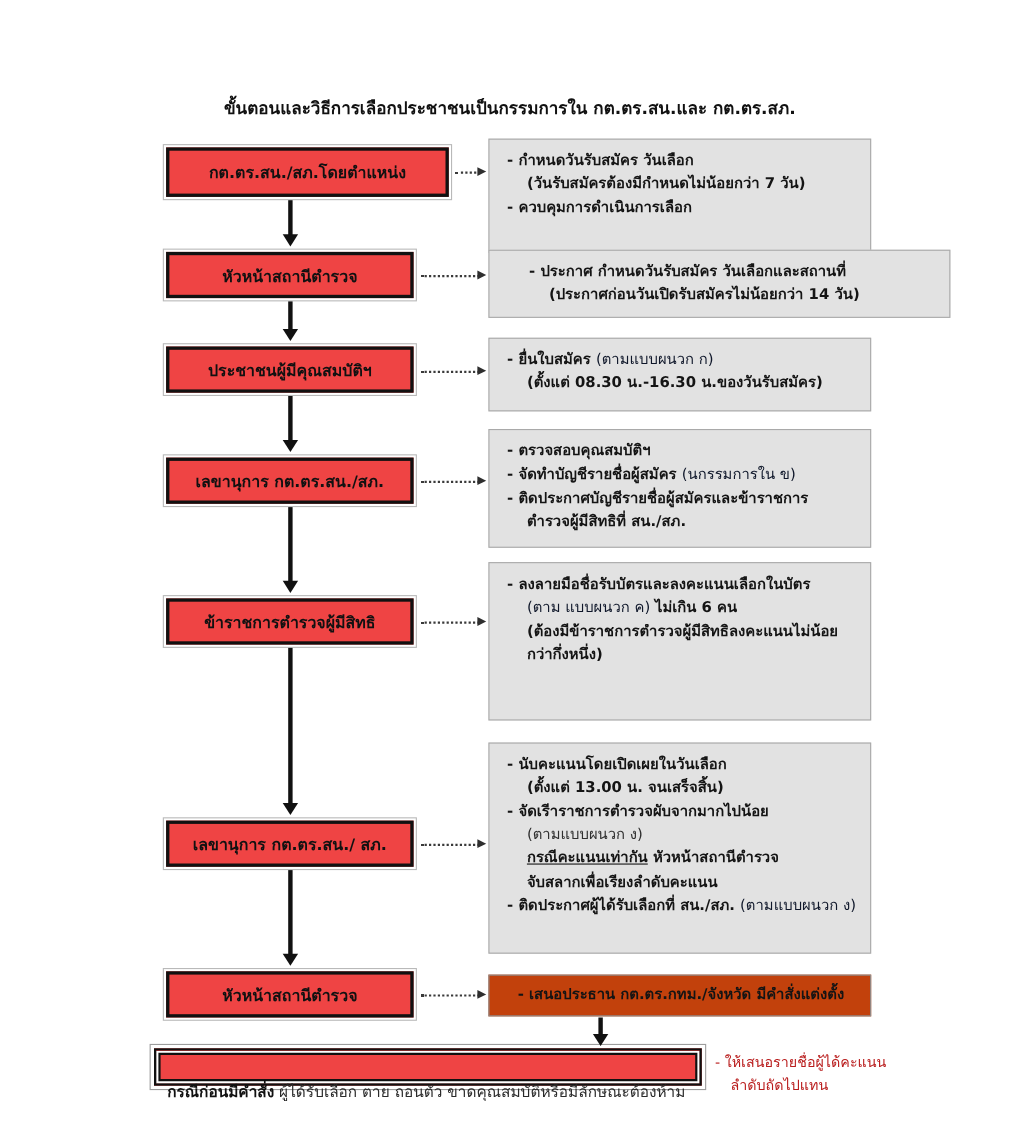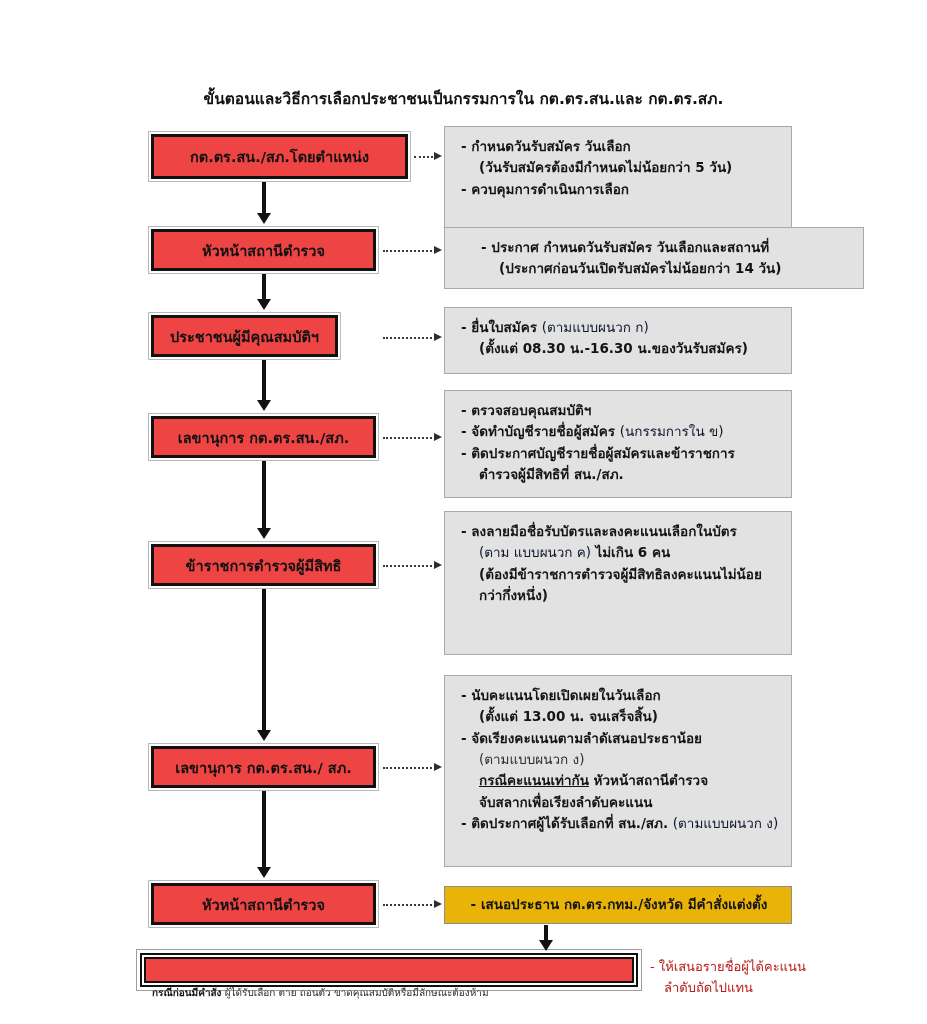--- a/index.html
+++ b/index.html
@@ -46,34 +46,34 @@
     font-weight:bold;
     color:#111;
     white-space:nowrap;
     text-align:center;
   }
 
   
   .node.triple{padding:3px;border:1px solid #9d9d9d;}
   .node.triple .node-inner{border:2px solid #111;box-shadow:inset 0 0 0 2px #fff, inset 0 0 0 4px #111;}
   .bottom-label{
-    font-size:10px;color:#2a2a2a;white-space:nowrap;
+    font-size:14px;color:#2a2a2a;white-space:nowrap;
     padding-left:10px;width:100%;margin-top:44px;
   }
   .bottom-label b{font-weight:bold;color:#111;}
 
   
   .panel{
     position:absolute;
     box-sizing:border-box;
     background:#e2e2e2;
     border:1px solid #a9a9a9;
     padding:9px 14px 9px 16px;
   }
-  .panel.dark{background:#eab308;border:1px solid #8e8e8e;}
+  .panel.dark{background:#c2410c;border:1px solid #8e8e8e;}
   .panel ul{list-style:none;margin:0;padding:0;}
   .panel li{
     font-size:13.5px;
     font-weight:bold;
     color:#141414;
     line-height:1.58;
     text-indent:-14px;
     padding-left:14px;
     white-space:nowrap;
   }
@@ -126,21 +126,21 @@
       <span class="node-label">กต.ตร.สน./สภ.โดยตำแหน่ง</span>
     </div>
   </div>
 
   <div class="node" style="left:148px;top:226px;width:231px;height:48px;">
     <div class="node-inner">
       <span class="node-label">หัวหน้าสถานีตำรวจ</span>
     </div>
   </div>
 
-  <div class="node" style="left:148px;top:312px;width:193px;height:48px;">
+  <div class="node" style="left:148px;top:312px;width:231px;height:48px;">
     <div class="node-inner">
       <span class="node-label">ประชาชนผู้มีคุณสมบัติฯ</span>
     </div>
   </div>
 
   <div class="node" style="left:148px;top:413px;width:231px;height:48px;">
     <div class="node-inner">
       <span class="node-label">เลขานุการ กต.ตร.สน./สภ.</span>
     </div>
   </div>
@@ -207,21 +207,21 @@
 
   <div class="dotted" style="left:383px;top:767px;width:53px;"></div>
   <div class="dhead" style="left:434px;top:763px;"></div>
 
   <div class="dotted" style="left:383px;top:904px;width:53px;"></div>
   <div class="dhead" style="left:434px;top:900px;"></div>
 
   <div class="panel" style="left:444px;top:126px;width:348px;height:104px;">
     <ul>
       <li>-&nbsp;<span>กำหนดวันรับสมัคร วันเลือก</span></li>
-      <li class="cont"><span>(วันรับสมัครต้องมีกำหนดไม่น้อยกว่า 5 วัน)</span></li>
+      <li class="cont"><span>(วันรับสมัครต้องมีกำหนดไม่น้อยกว่า 7 วัน)</span></li>
       <li>-&nbsp;<span>ควบคุมการดำเนินการเลือก</span></li>
     </ul>
   </div>
 
   <div class="panel" style="left:444px;top:227px;width:420px;height:62px;padding-left:36px;">
     <ul>
       <li>-&nbsp;<span>ประกาศ กำหนดวันรับสมัคร วันเลือกและสถานที่</span></li>
       <li class="cont"><span>(ประกาศก่อนวันเปิดรับสมัครไม่น้อยกว่า 14 วัน)</span></li>
     </ul>
   </div>
@@ -248,21 +248,21 @@
       <li class="cont"><span class="thin">(ตาม แบบผนวก ค) </span><span>ไม่เกิน 6  คน</span></li>
       <li class="cont"><span>(ต้องมีข้าราชการตำรวจผู้มีสิทธิลงคะแนนไม่น้อย</span></li>
       <li class="cont"><span>กว่ากึ่งหนึ่ง)</span></li>
     </ul>
   </div>
 
   <div class="panel" style="left:444px;top:675px;width:348px;height:192px;">
     <ul>
       <li>-&nbsp;<span>นับคะแนนโดยเปิดเผยในวันเลือก</span></li>
       <li class="cont"><span>(ตั้งแต่ 13.00 น. จนเสร็จสิ้น)</span></li>
-      <li>-&nbsp;<span>จัดเรียงคะแนนตามลำดัเสนอประธาน้อย</span></li>
+      <li>-&nbsp;<span>จัดเรีาราชการตำรวจผับจากมากไปน้อย</span></li>
       <li class="cont thin"><span>(ตามแบบผนวก ง)</span></li>
       <li class="cont"><span class="ul">กรณีคะแนนเท่ากัน</span><span>   หัวหน้าสถานีตำรวจ</span></li>
       <li class="cont"><span>จับสลากเพื่อเรียงลำดับคะแนน</span></li>
       <li>-&nbsp;<span>ติดประกาศผู้ได้รับเลือกที่ สน./สภ. </span><span class="thin">(ตามแบบผนวก ง)</span></li>
     </ul>
   </div>
 
   <div class="panel dark" style="left:444px;top:886px;width:348px;height:38px;display:flex;align-items:center;">
     <ul style="width:100%;">
       <li style="text-align:center;text-indent:0;padding-left:0;">-&nbsp;<span>เสนอประธาน กต.ตร.กทม./จังหวัด มีคำสั่งแต่งตั้ง</span></li>

